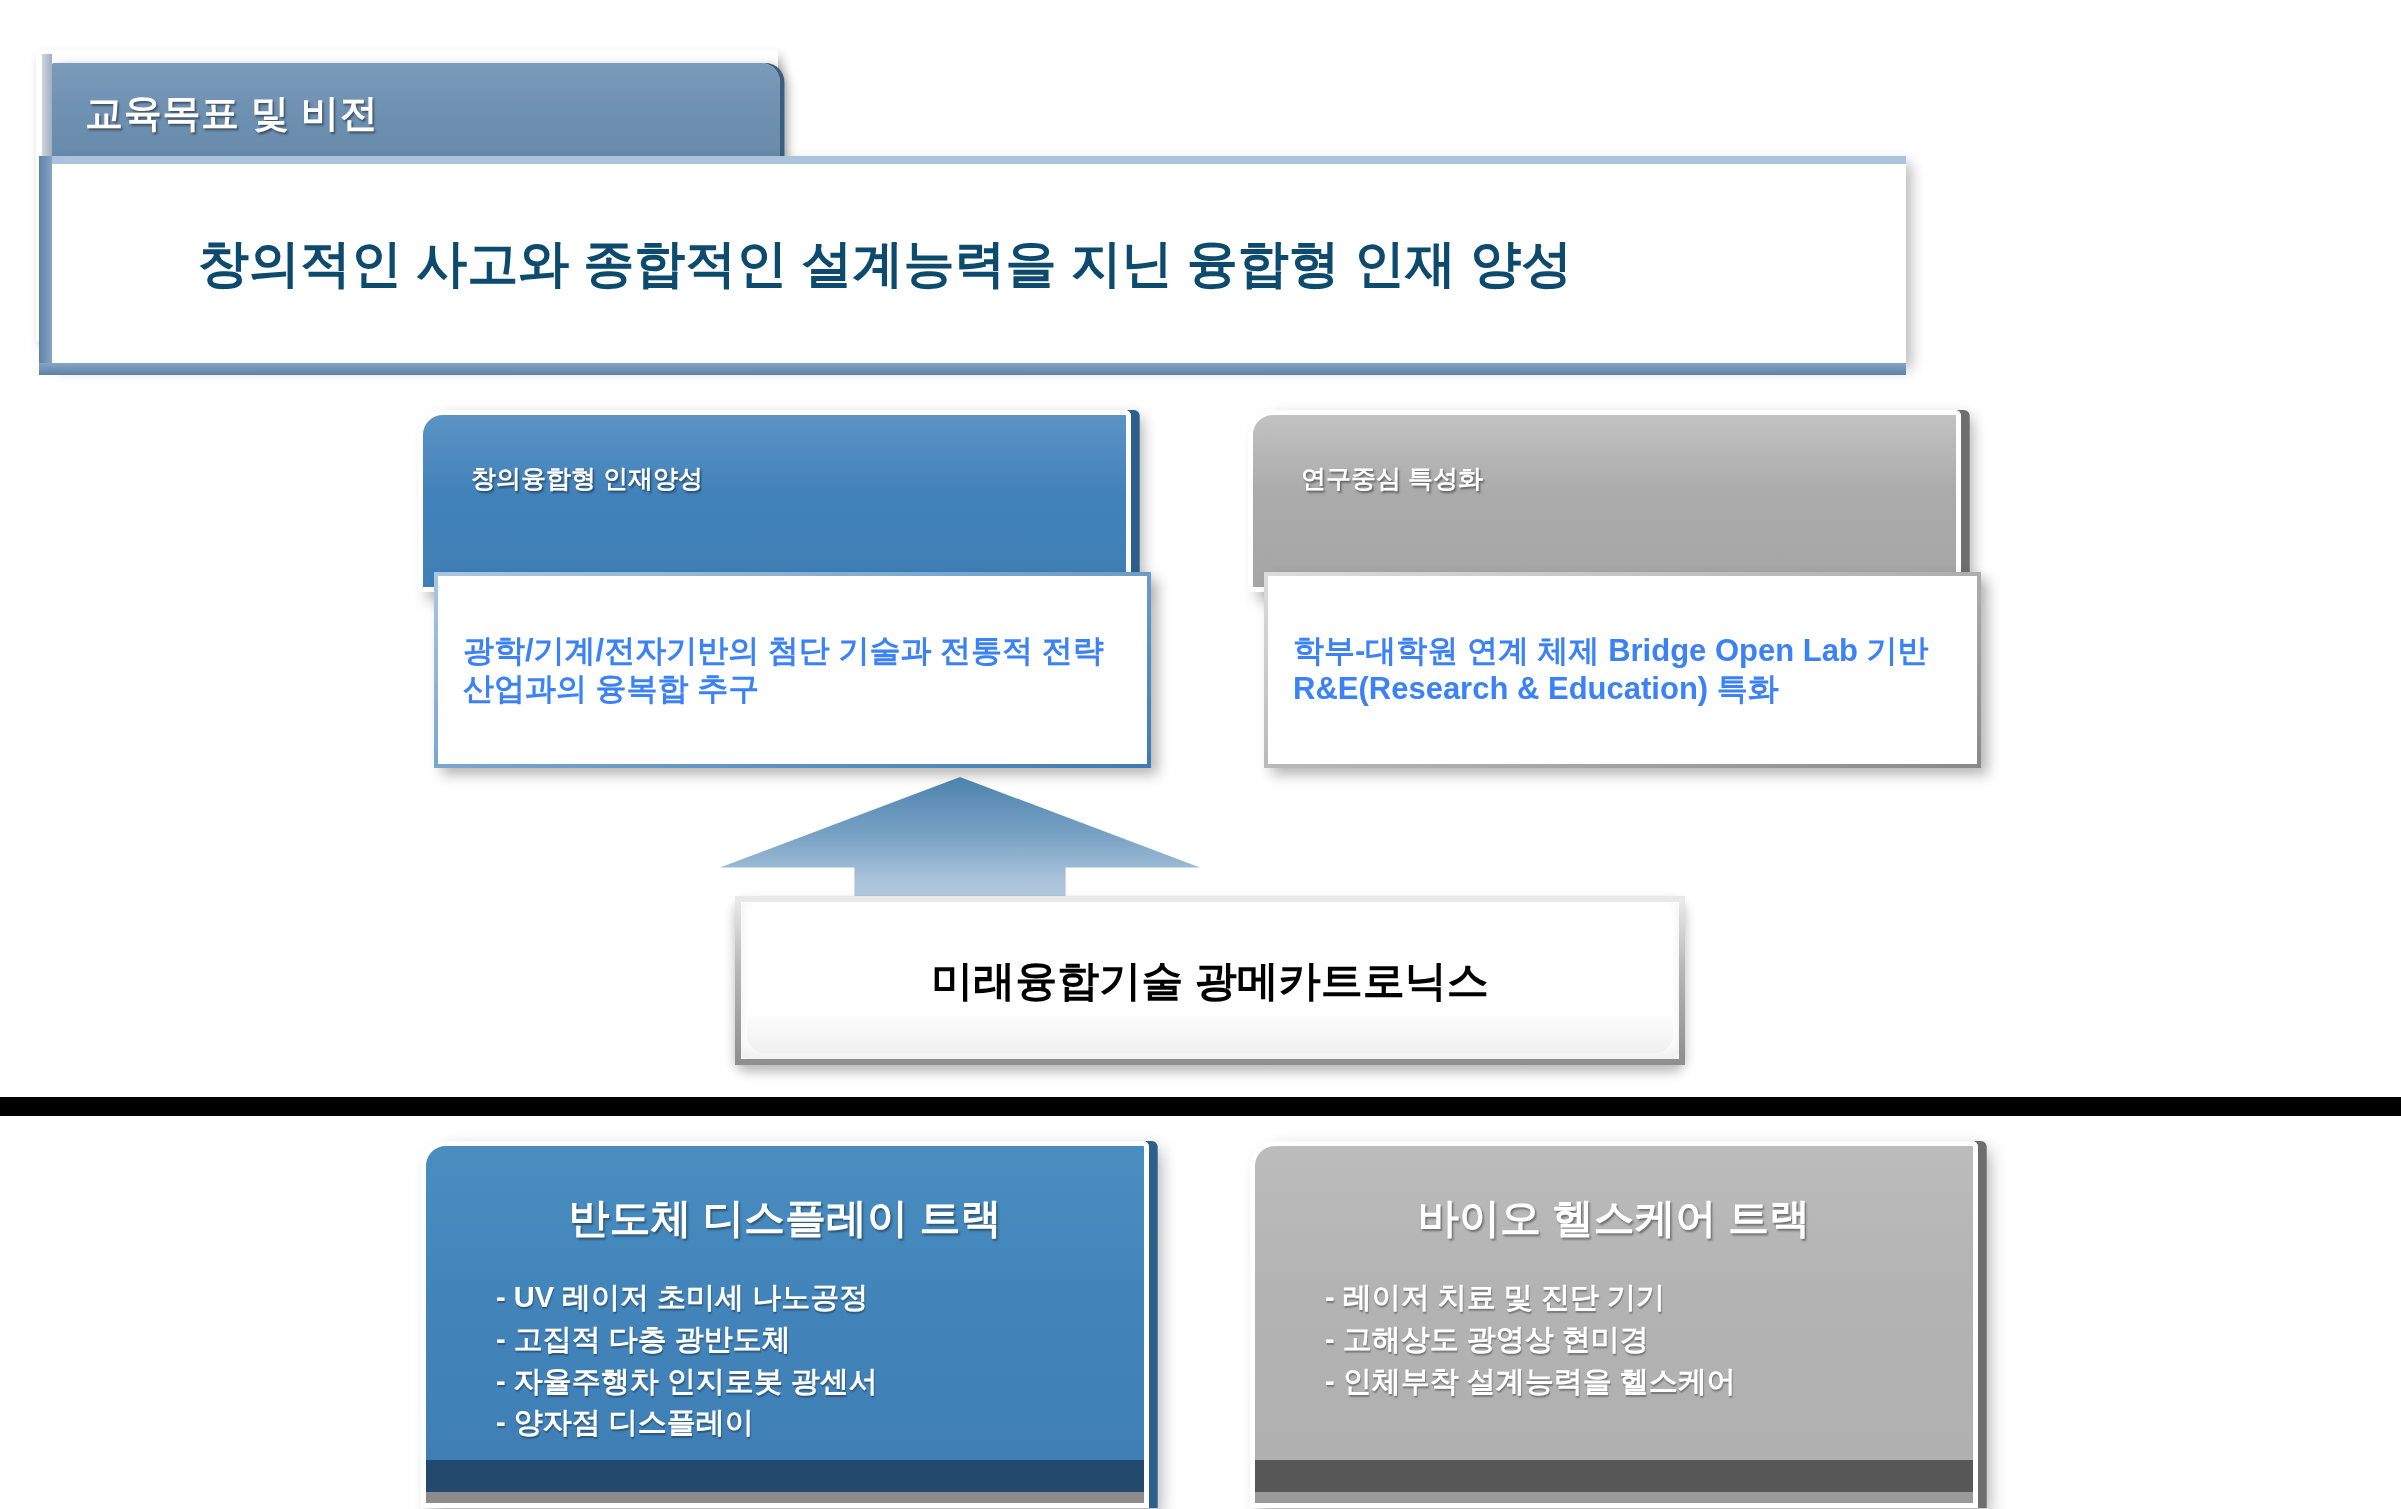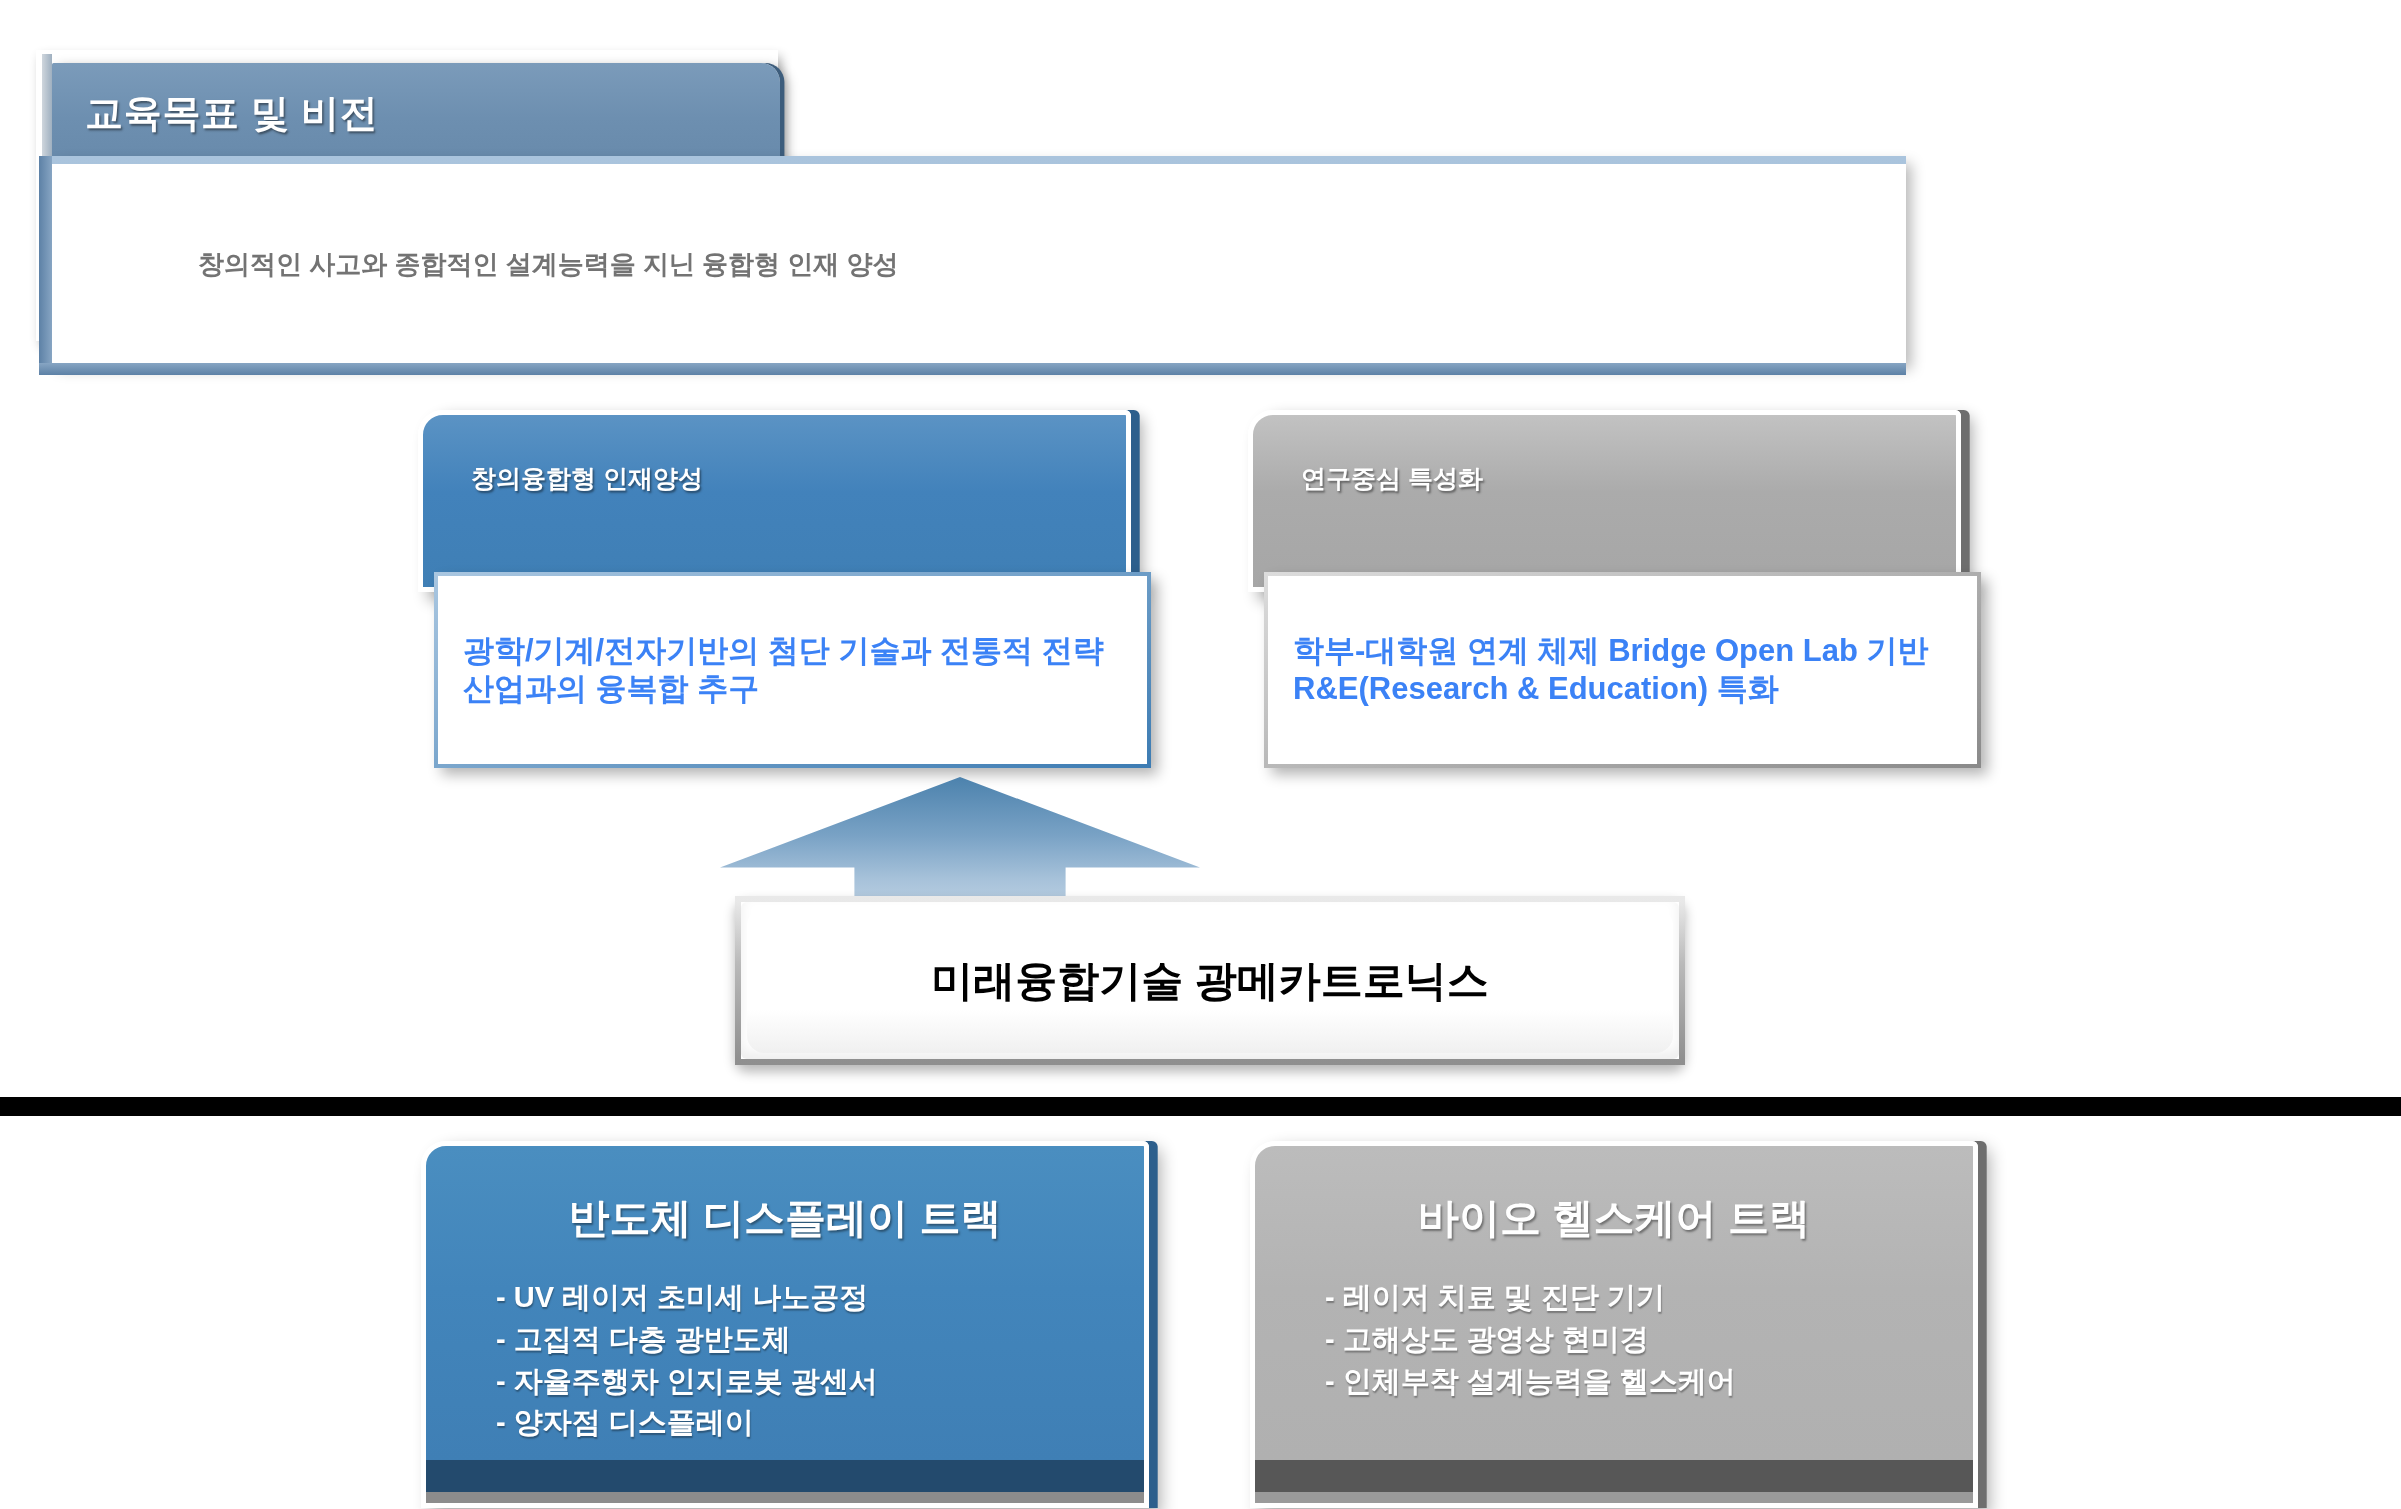--- a/index.html
+++ b/index.html
@@ -113,23 +113,23 @@
     bottom: -11.6px;
     width: 1867px;
     height: 11.6px;
     background: linear-gradient(180deg,#87a5c3,#5d81a6);
   }
   .vision-text {
     position: absolute;
     left: 146px;
     top: 50%;
     transform: translateY(-50%);
-    font-size: 26px;
-    font-weight: bold;
-    color: #737373;
+    font-size: 51px;
+    font-weight: bold;
+    color: #0c4a6e;
     white-space: nowrap;
   }
 
   
   .pillar {
     position: absolute;
     width: 750px;
     height: 364px;
   }
   .pillar-left  { left: 418px;  top: 386px; }

